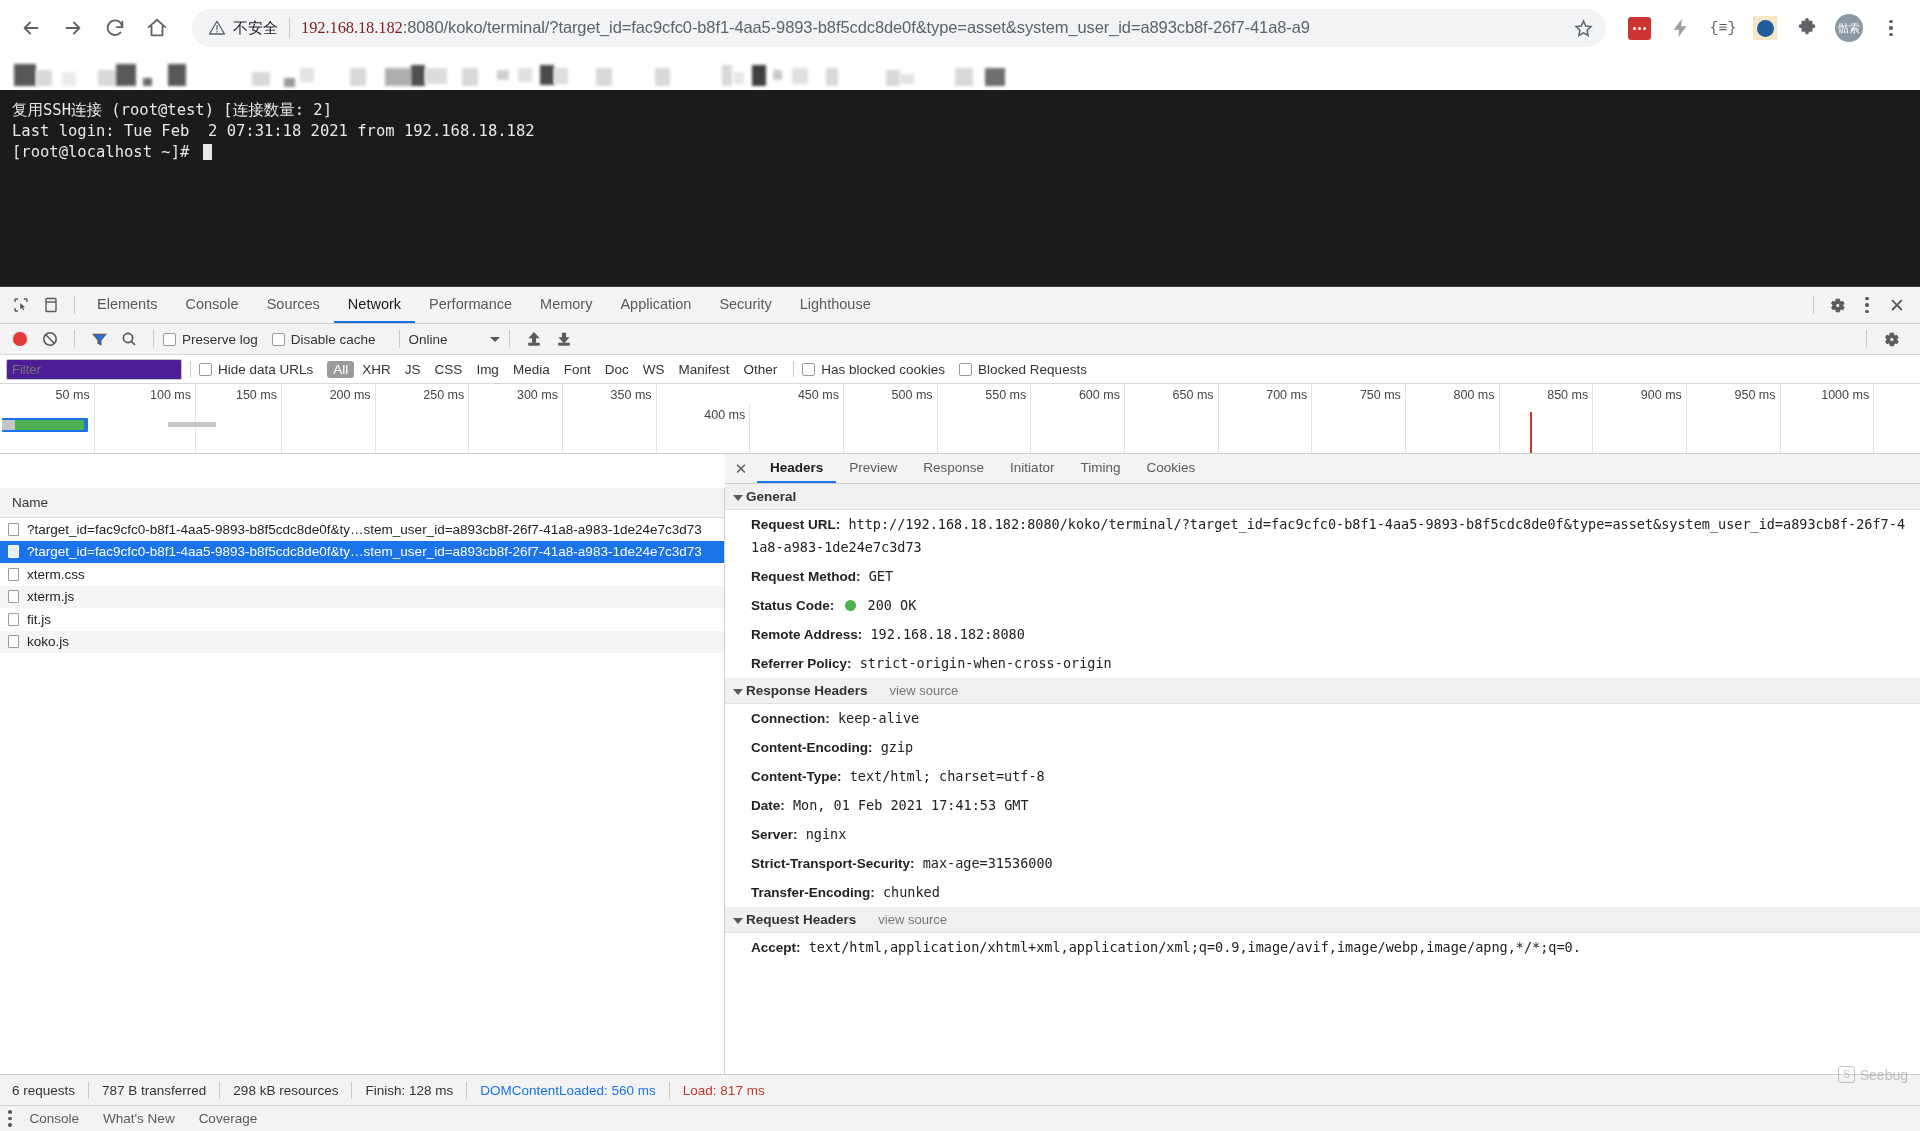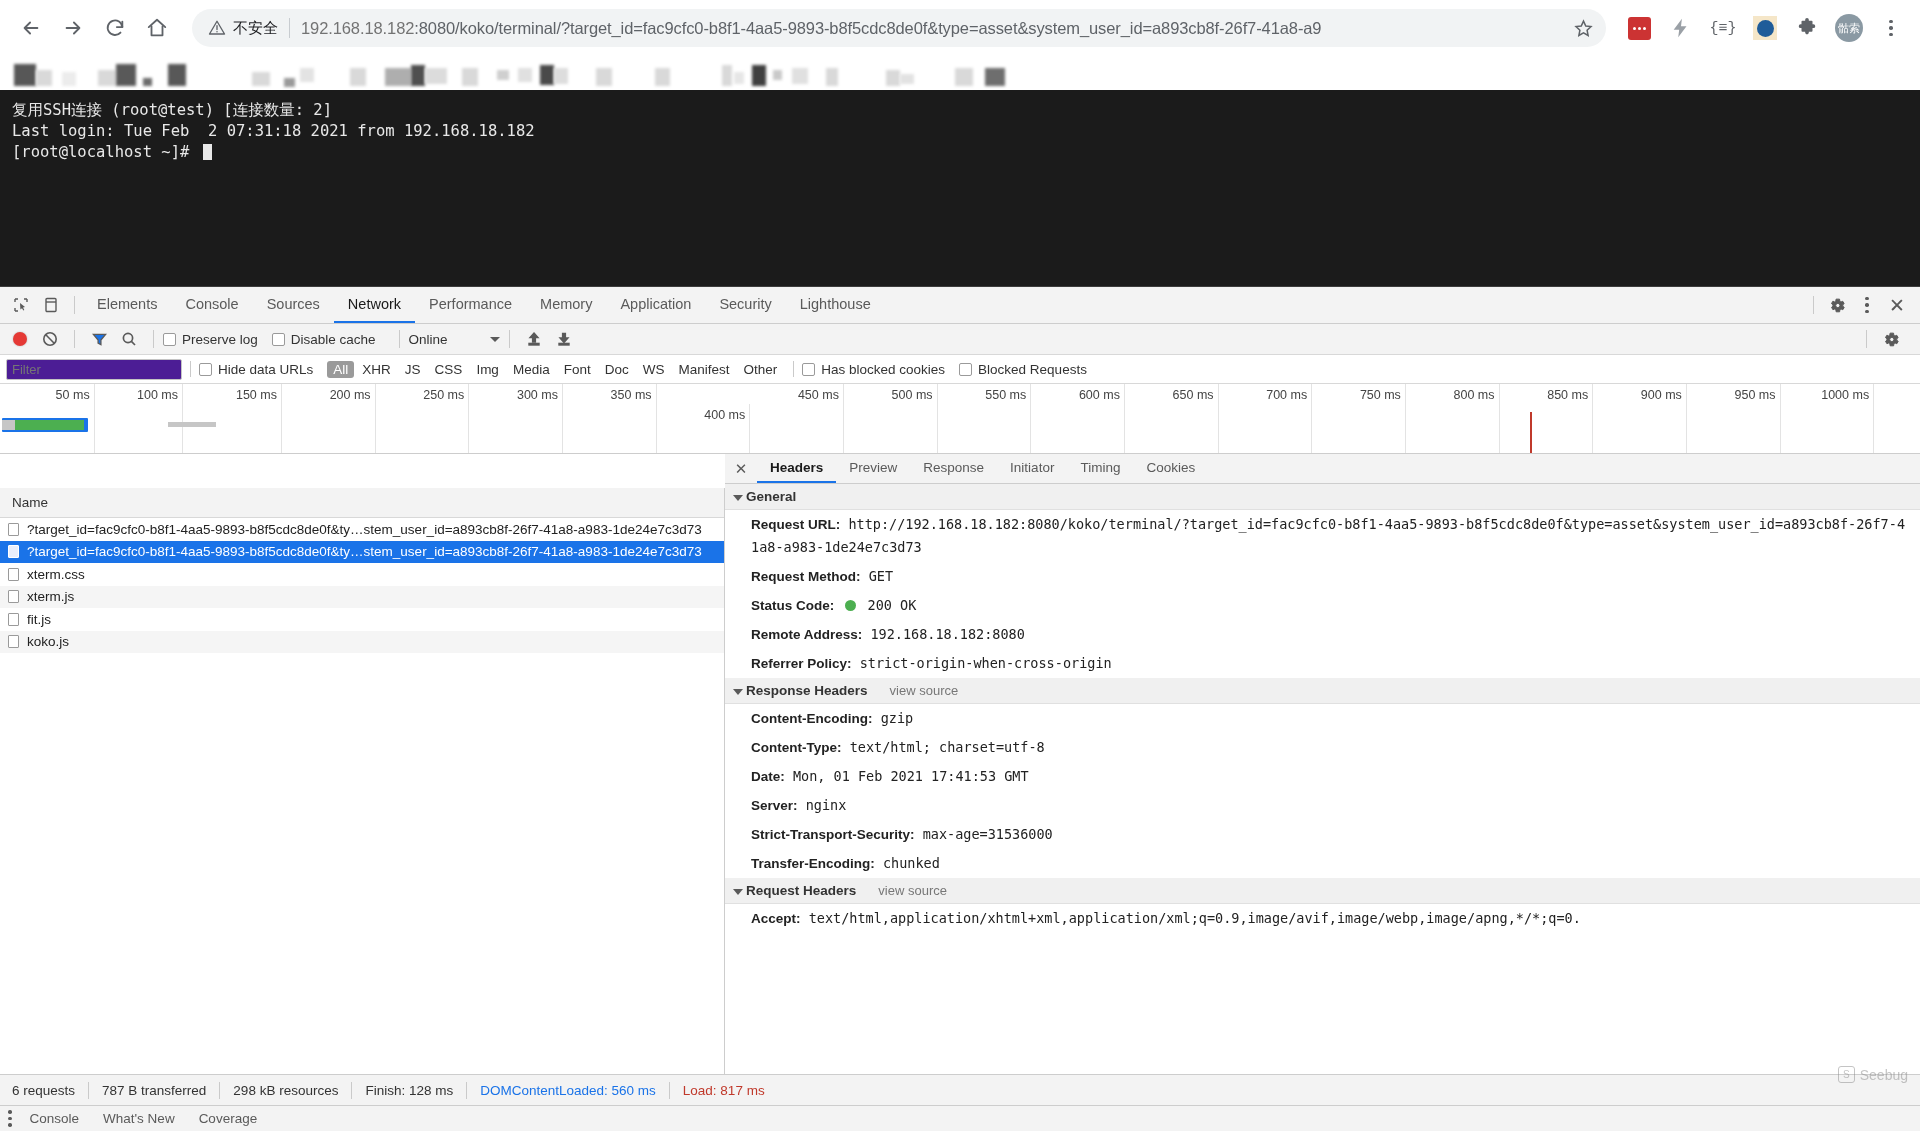--- a/index.html
+++ b/index.html
@@ -14,21 +14,21 @@
   .browser-chrome { height: 56px; background: #ffffff; display: flex; align-items: center; padding: 0 10px; }
   .nav-btn { width: 42px; height: 42px; display: flex; align-items: center; justify-content: center; border-radius: 50%; cursor: pointer; color: #5f6368; flex: 0 0 auto; }
   .nav-btn svg { width: 22px; height: 22px; fill: none; stroke: #5f6368; stroke-width: 2; stroke-linecap: round; stroke-linejoin: round; }
 
   .omnibox { flex: 1 1 auto; height: 38px; background: #f1f3f4; border-radius: 19px; display: flex; align-items: center; margin: 0 8px 0 14px; padding: 0 6px 0 16px; min-width: 0; }
   .warn-icon { width: 18px; height: 18px; flex: 0 0 auto; margin-right: 7px; }
   .warn-icon svg { width: 18px; height: 18px; }
   .insecure-label { font-size: 15px; color: #202124; white-space: nowrap; flex: 0 0 auto; }
   .omni-sep { width: 1px; height: 20px; background: #c8ccd0; margin: 0 11px; flex: 0 0 auto; }
   .url-text { font-size: 16.5px; color: #5f6368; white-space: nowrap; overflow: hidden; flex: 1 1 auto; letter-spacing: -0.1px; min-width: 0; }
-  .url-text .host { color: #737373; }
+  .url-text .host { color: #7f1d1d; font-family: Liberation Serif, serif; }
   .star-btn { width: 34px; height: 34px; display: flex; align-items: center; justify-content: center; border-radius: 50%; flex: 0 0 auto; cursor: pointer; }
   .star-btn svg { width: 21px; height: 21px; fill: none; stroke: #5f6368; stroke-width: 1.7; }
 
   .ext-tray { display: flex; align-items: center; gap: 4px; flex: 0 0 auto; padding-left: 6px; }
   .ext-btn { width: 38px; height: 38px; display: flex; align-items: center; justify-content: center; border-radius: 50%; cursor: pointer; }
   .ext-red { width: 23px; height: 23px; background: #cc3333; border-radius: 3px; display:flex; align-items:center; justify-content:center; gap:2px;}
   .ext-red i { width: 3px; height: 3px; background: #fff; border-radius: 50%; display:block;}
   .ext-bolt svg { width: 22px; height: 22px; fill: #9aa0a6; }
   .ext-brace { font-size: 15px; color: #5f6368; font-family: "Liberation Mono", monospace; }
   .ext-blue { width: 24px; height: 24px; background: #f5e6c8; display: flex; align-items: center; justify-content: center; }
@@ -396,21 +396,21 @@
     <div class="fsep"></div>
     <label class="tb-label"><span class="cbx"></span><span>Has blocked cookies</span></label>
     <label class="tb-label"><span class="cbx"></span><span>Blocked Requests</span></label>
   </div>
 
   <div class="overview">
     <div id="ov-ticks">
         <div class="ov-tick" style="left: 93.6585px;">
           <span>50 ms</span>
         </div>
-        <div class="ov-tick" style="left: 182px;">
+        <div class="ov-tick" style="left: 195px;">
           <span>100 ms</span>
         </div>
         <div class="ov-tick" style="left: 280.976px;">
           <span>150 ms</span>
         </div>
         <div class="ov-tick" style="left: 374.634px;">
           <span>200 ms</span>
         </div>
         <div class="ov-tick" style="left: 468.293px;">
           <span>250 ms</span>
@@ -526,20 +526,21 @@
             <div class="hrow"><span class="hkey">Status Code:</span> <span class="status-dot"></span> <span>200 OK</span></div>
             <div class="hrow"><span class="hkey">Remote Address:</span> <span>192.168.18.182:8080</span></div>
             <div class="hrow"><span class="hkey">Referrer Policy:</span> <span>strict-origin-when-cross-origin</span></div>
           </div>
 
         <div class="sec-head">
           <span><span class="tri"></span><span>Response Headers</span></span>
           <span class="view-src">view source</span>
         </div>
         <div id="response-rows">
+            <div class="hrow"><span class="hkey">Connection:</span> <span>keep-alive</span></div>
             <div class="hrow"><span class="hkey">Content-Encoding:</span> <span>gzip</span></div>
             <div class="hrow"><span class="hkey">Content-Type:</span> <span>text/html; charset=utf-8</span></div>
             <div class="hrow"><span class="hkey">Date:</span> <span>Mon, 01 Feb 2021 17:41:53 GMT</span></div>
             <div class="hrow"><span class="hkey">Server:</span> <span>nginx</span></div>
             <div class="hrow"><span class="hkey">Strict-Transport-Security:</span> <span>max-age=31536000</span></div>
             <div class="hrow"><span class="hkey">Transfer-Encoding:</span> <span>chunked</span></div>
           </div>
 
         <div class="sec-head">
           <span><span class="tri"></span><span>Request Headers</span></span>

